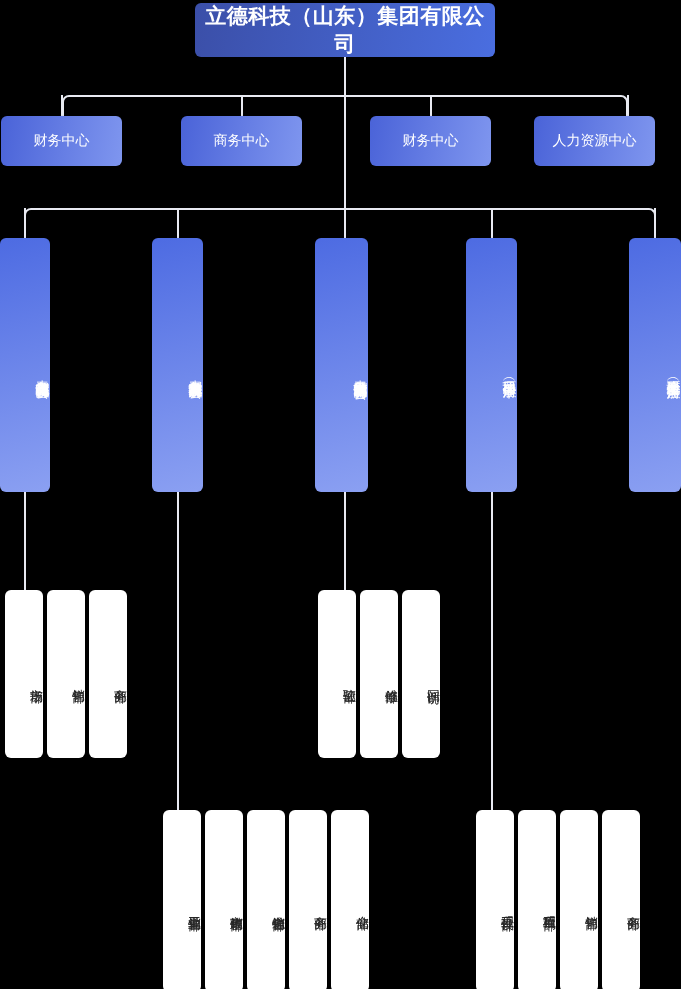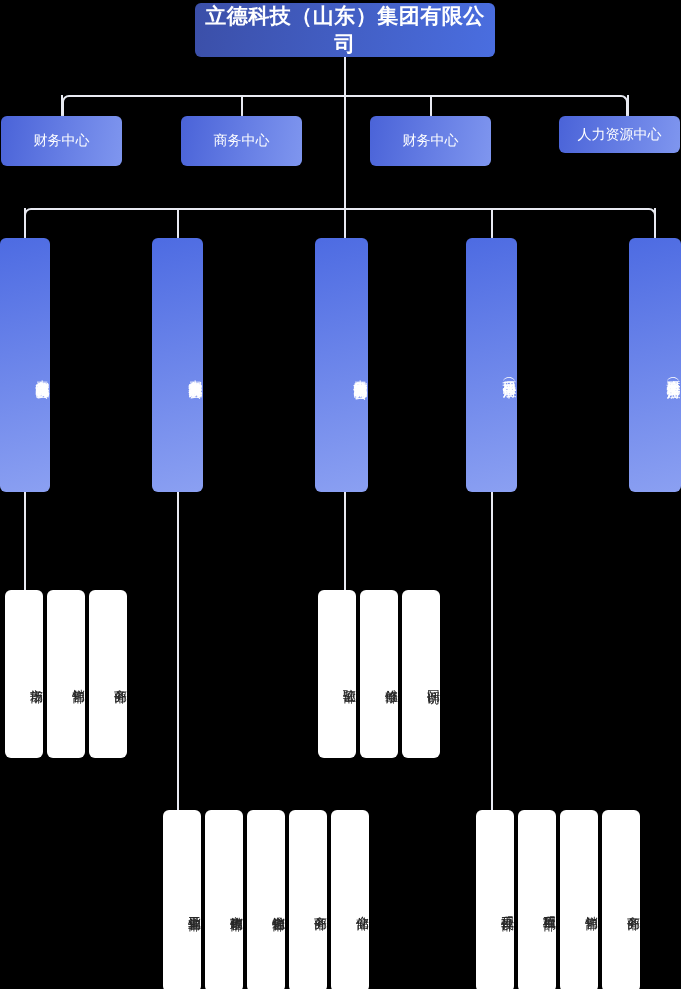--- a/index.html
+++ b/index.html
@@ -103,21 +103,21 @@
   <div class="bus" style="left:62px; top:95px; width:566px; height:22px;"></div>
 
   <div class="line vline" style="left:61px; top:95px; height:22px;"></div>
   <div class="line vline" style="left:241px; top:95px; height:22px;"></div>
   <div class="line vline" style="left:430px; top:95px; height:22px;"></div>
   <div class="line vline" style="left:627px; top:95px; height:22px;"></div>
 
   <div class="node node-center" style="left:1px; top:116px; width:121px; height:50px;">财务中心</div>
   <div class="node node-center" style="left:181px; top:116px; width:121px; height:50px;">商务中心</div>
   <div class="node node-center" style="left:370px; top:116px; width:121px; height:50px;">财务中心</div>
-  <div class="node node-center" style="left:559px; top:116px; width:121px; height:37px;text-align:right;">人力资源中心</div>
+  <div class="node node-center" style="left:534px; top:116px; width:121px; height:50px;text-align:right;">人力资源中心</div>
 
   <div class="bus" style="left:24px; top:208px; width:632px; height:30px;"></div>
 
   <div class="line vline" style="left:24px; top:208px; height:30px;"></div>
   <div class="line vline" style="left:177px; top:208px; height:30px;"></div>
   <div class="line vline" style="left:344px; top:208px; height:30px;"></div>
   <div class="line vline" style="left:491px; top:208px; height:30px;"></div>
   <div class="line vline" style="left:654px; top:208px; height:30px;"></div>
 
   <div class="node node-sub" style="left:0px; top:238px; width:50px; height:254px;">青岛立德创先科技有限公司</div>

